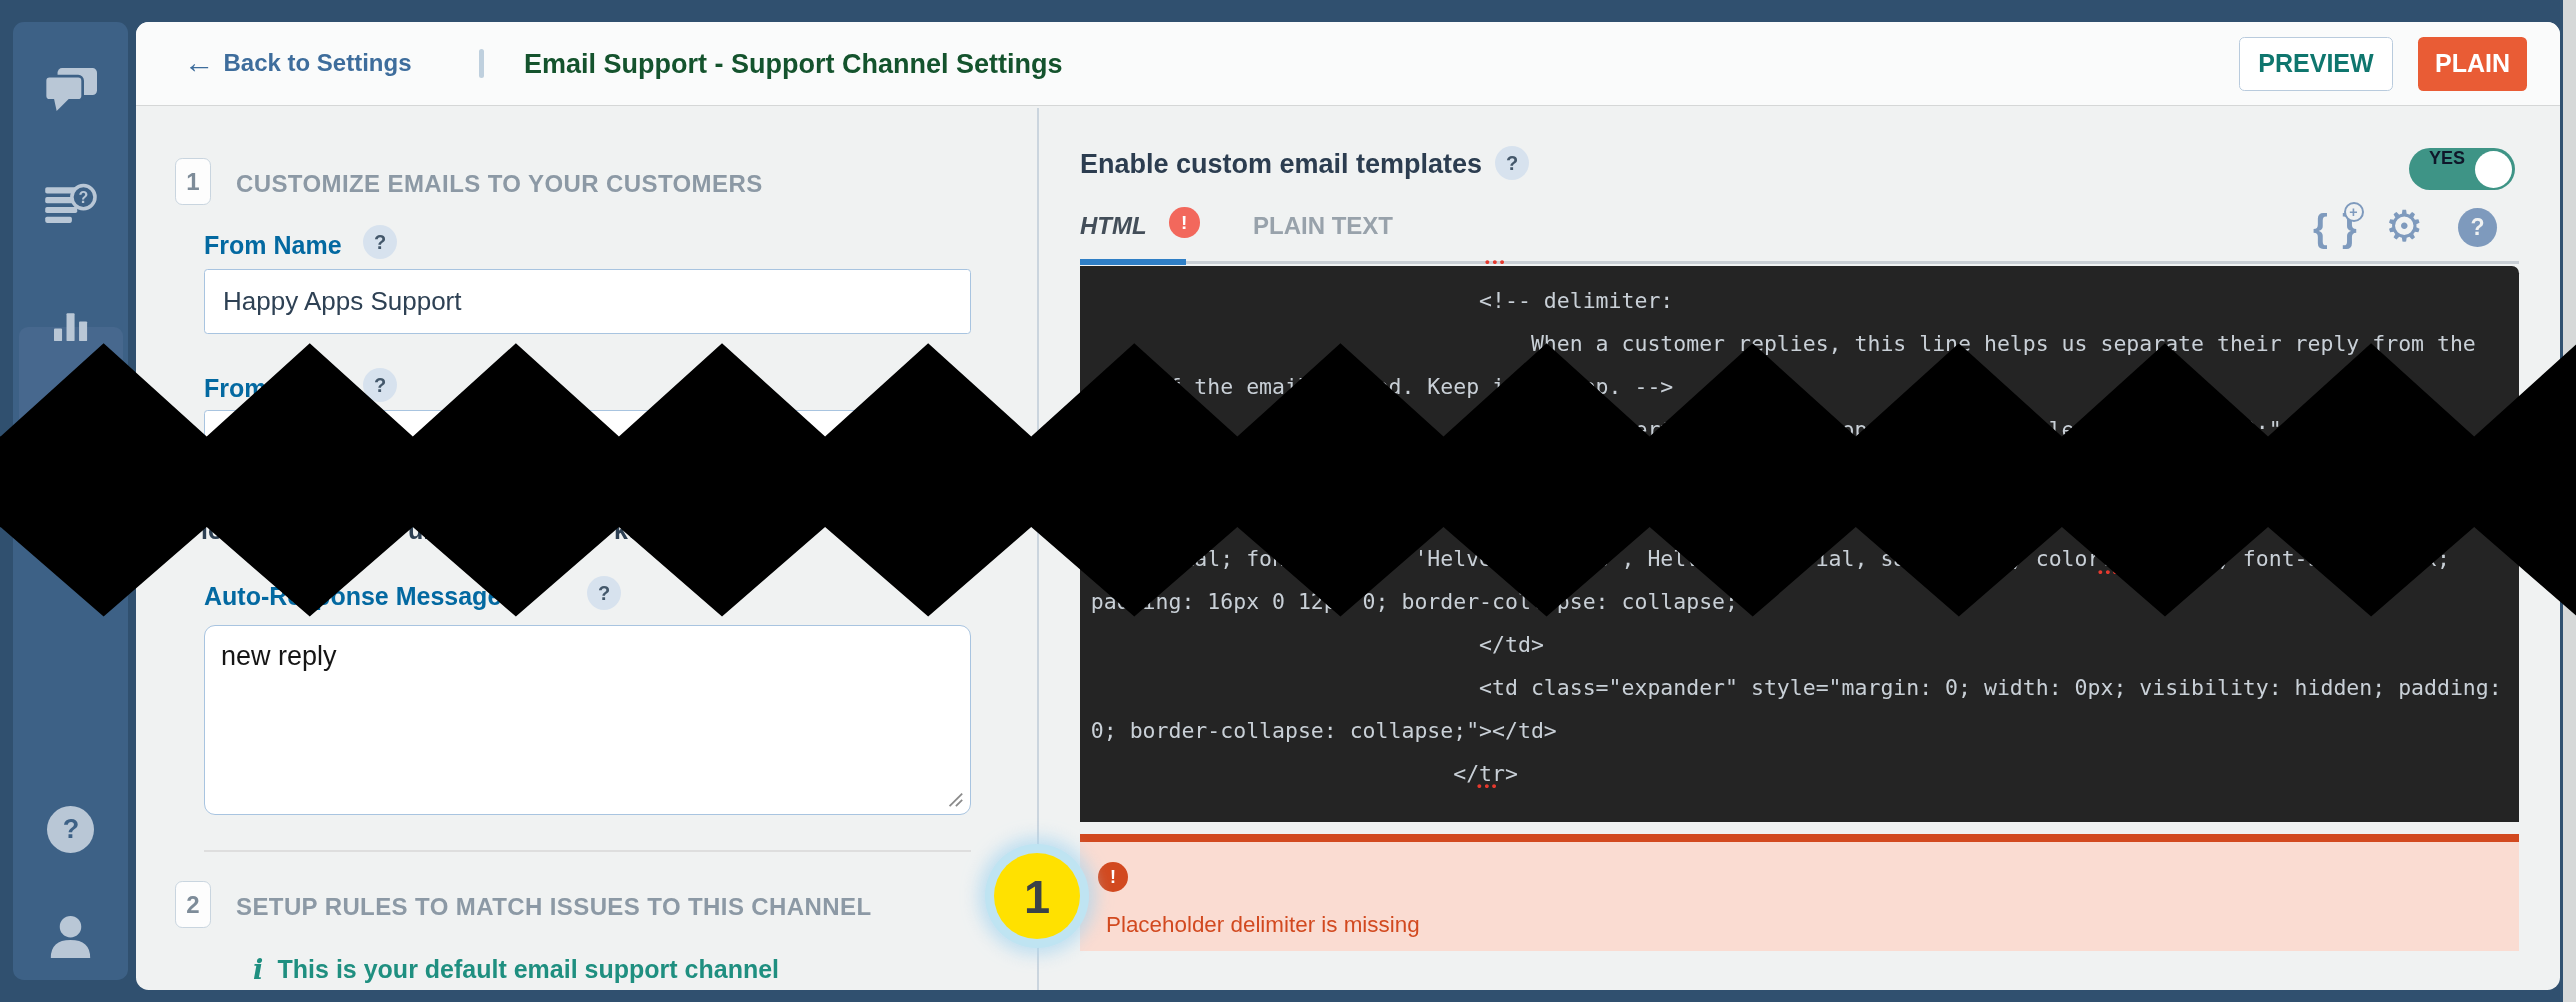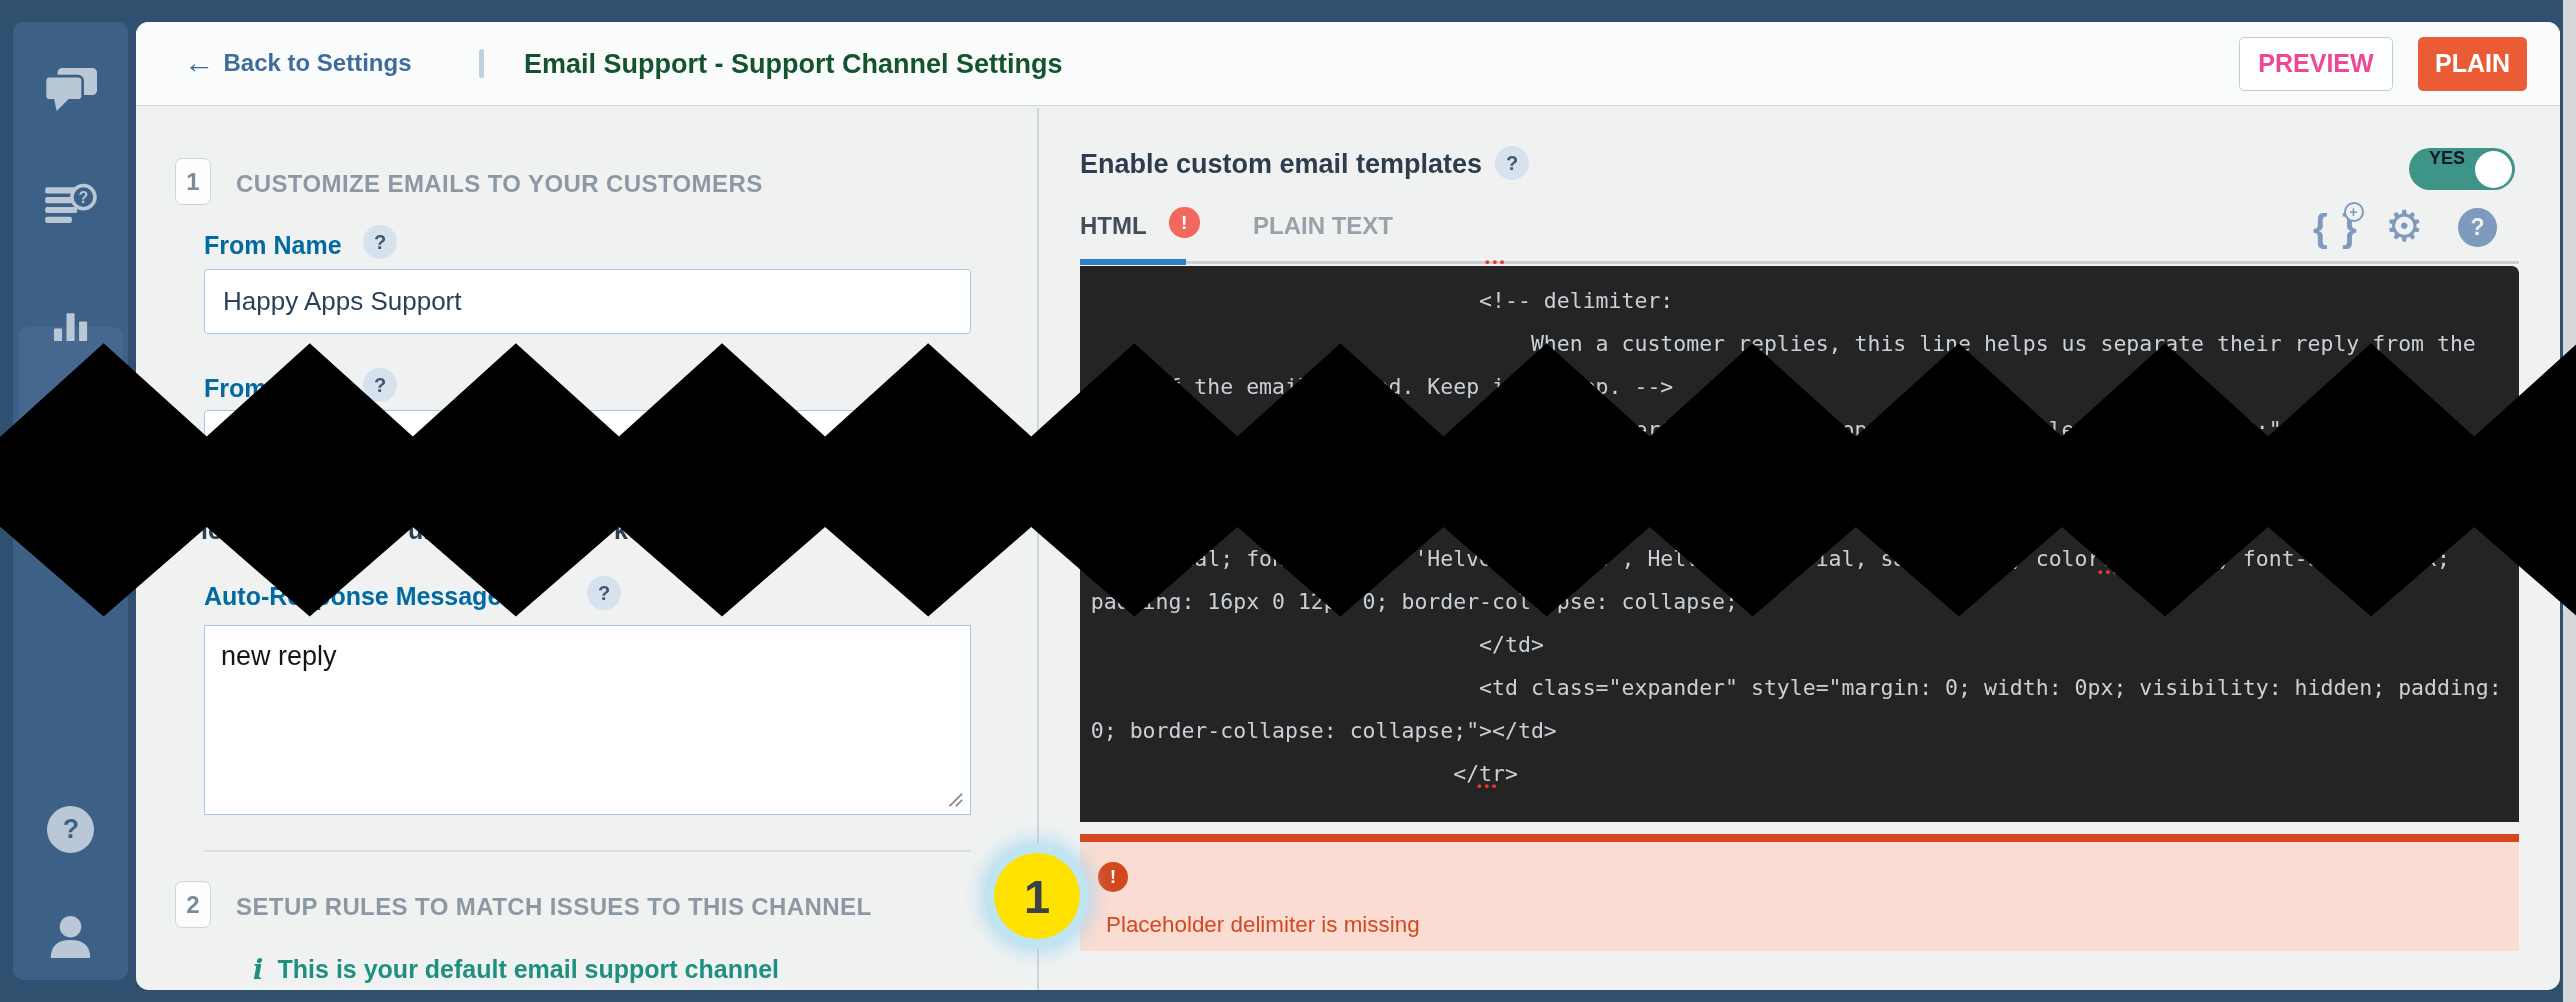--- a/index.html
+++ b/index.html
@@ -27,21 +27,21 @@
   #card { left:136px; top:22.4px; width:2424px; height:968px; background:#F0F2F2; border-radius:12.6px; overflow:hidden; z-index:2; }
 
   
   #card-header { position:absolute; left:0; top:0; width:100%; height:84px; background:#FAFBFB; border-bottom:1.8px solid #D5D7D7; }
   #back-link { position:absolute; left:48px; top:25px; display:flex; align-items:center; gap:9px;
                color:#3E6D9C; font-weight:bold; font-size:24px; cursor:pointer; }
   #back-arrow { font-size:30.5px; line-height:1; }
   #header-sep { position:absolute; left:343px; top:27px; width:5.4px; height:29px; background:#BFD0DE; border-radius:2.7px; }
   #page-title { position:absolute; left:388px; top:27px; font-size:27px; font-weight:bold; color:#14532d; }
   #preview-button { position:absolute; left:2103px; top:14.3px; width:154px; height:54px; background:#FFFFFF;
-                    border:1.8px solid #B9CBDD; border-radius:5.4px; color:#ec4899; font-weight:bold; font-size:25px;
+                    border:1.8px solid #B9CBDD; border-radius:5.4px; color:#0f766e; font-weight:bold; font-size:25px;
                     display:flex; align-items:center; justify-content:center; cursor:pointer; }
   #save-button { position:absolute; left:2282px; top:14.3px; width:109px; height:54px; background:#E95C35;
                  border:none; border-radius:5.4px; color:#FFFFFF; font-weight:bold; font-size:25px;
                  display:flex; align-items:center; justify-content:center; cursor:pointer; }
 
   
   #panel-divider { position:absolute; left:901px; top:86px; width:1.8px; height:882px; background:#CBD5DE; }
   #annotation-circle { position:absolute; left:858px; top:831px; width:86px; height:86px; border-radius:50%;
                        background:#FFE100; box-shadow:0 0 0 9px #BFE4F2, 0 0 16px 16px rgba(168,214,240,.65);
                        display:flex; align-items:center; justify-content:center;
@@ -52,32 +52,32 @@
                    background:#FDFDFD; color:#7E8C99; font-size:24px; font-weight:bold;
                    display:flex; align-items:center; justify-content:center; }
   .section-title { position:absolute; font-size:24px; font-weight:bold; color:#8C99A5; letter-spacing:0.4px; }
   .field-label { position:absolute; font-size:25px; font-weight:bold; color:#0369a1; }
   .help-badge { position:absolute; width:34px; height:34px; border-radius:50%; background:#D7E2EE; color:#44586B;
                 font-size:20px; font-weight:bold; display:flex; align-items:center; justify-content:center; cursor:pointer; }
   .text-input { position:absolute; left:68px; width:767px; height:65px; background:#FFFFFF;
                 border:1.8px solid #A8C4E0; border-radius:3.6px; font-size:26px; color:#2E4154;
                 padding-left:18px; font-family:"Liberation Sans", sans-serif; }
   #auto-response-textarea { position:absolute; left:68px; top:603px; width:767px; height:190px; background:#FFFFFF;
-                border:1.8px solid #A8C4E0; border-radius:1px; font-size:27px; color:#151515;
+                border:1.8px solid #A8C4E0; border-radius:11px; font-size:27px; color:#151515;
                 padding:14.3px 16px; font-family:"Liberation Sans", sans-serif; resize:none; }
   .note-fragment { position:absolute; top:494px; font-size:25px; font-weight:bold; color:#2E4154; }
   #left-divider { position:absolute; left:68px; top:828px; width:767px; height:1.8px; background:#DEDEDE; }
   #default-channel-note { position:absolute; left:117px; top:932px; display:flex; align-items:center; gap:14.3px;
                           color:#1F8F80; font-size:25px; font-weight:bold; }
   #info-icon { font-family:"DejaVu Serif", serif; font-style:italic; font-weight:bold; font-size:27px; }
   #resize-handle { position:absolute; left:810px; top:768px; }
 
   
   #enable-label { position:absolute; left:944px; top:127px; font-size:27px; font-weight:bold; color:#2C3D50; }
-  #tab-html { position:absolute; left:944px; top:190px; font-size:24px; font-weight:bold; color:#434E59; cursor:pointer; }
+  #tab-html { position:absolute; left:944px; top:190px; font-size:24px; font-weight:bold; color:#434E59; cursor:pointer;font-style:italic; }
   .tab-error-badge { position:absolute; left:1033px; top:185px; width:30.5px; height:30.5px; border-radius:50%;
                      background:#F2685C; color:#fff; font-size:19px; font-weight:bold;
                      display:flex; align-items:center; justify-content:center; }
   #tab-plain { position:absolute; left:1117px; top:190px; font-size:24px; font-weight:bold; color:#98A2AB; cursor:pointer; }
   #tab-rule-blue { position:absolute; left:944px; top:237px; width:106px; height:5.4px; background:#2F7FC6; }
   #tab-rule-grey { position:absolute; left:1050px; top:239px; width:1333px; height:2.7px; background:#C9CFD5; }
 
   #toggle-yes { position:absolute; left:2273px; top:126px; width:106px; height:42px; background:#3E9486;
                 border-radius:21.5px; cursor:pointer; }
   #toggle-yes .knob { position:absolute; right:2.7px; top:2.7px; width:37px; height:37px; background:#fff; border-radius:50%; }

